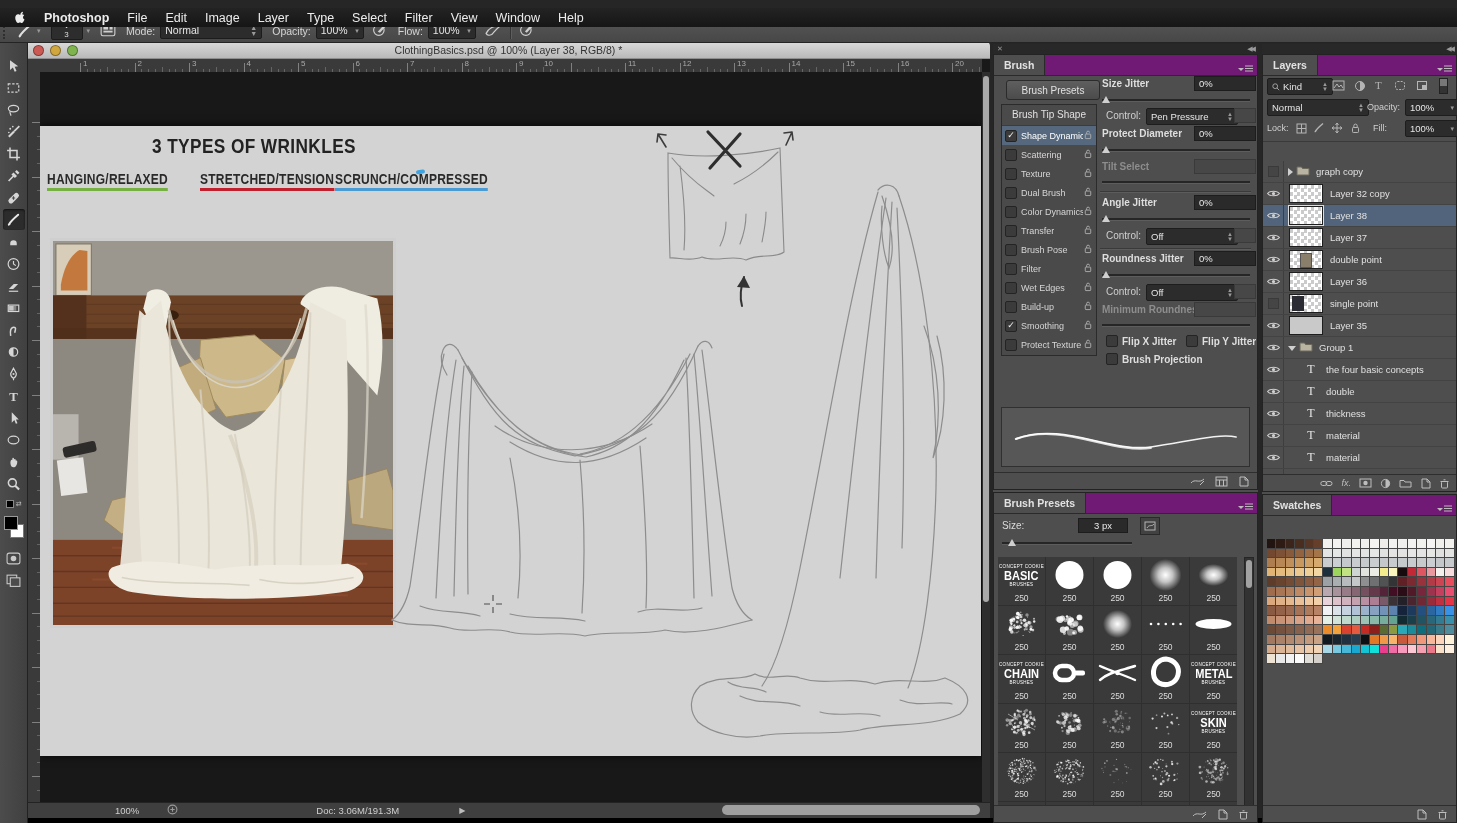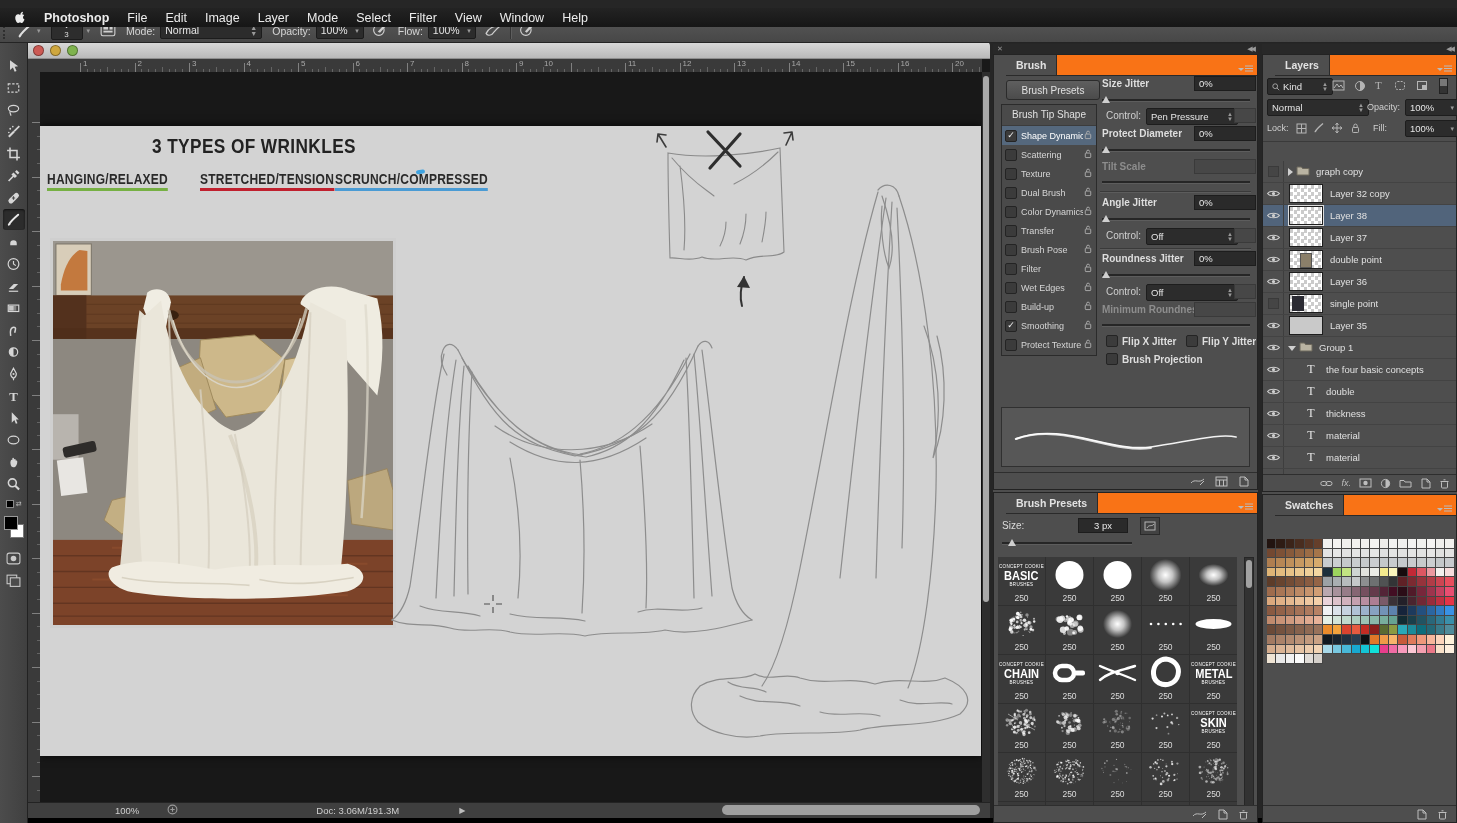--- a/index.html
+++ b/index.html
@@ -54,21 +54,21 @@
   .headline{position:absolute;left:112px;top:8px;font-size:21px;font-weight:bold;color:#222;
             transform:scaleX(.82);transform-origin:0 50%;white-space:nowrap;letter-spacing:.5px;}
   .sublabel{position:absolute;top:44px;font-size:15px;font-weight:bold;color:#2a2a2a;white-space:nowrap;
             transform:scaleX(.8);transform-origin:0 50%;padding-bottom:1px;border-bottom:3px solid #000;letter-spacing:.3px;}
   .photo{position:absolute;left:10px;top:112px;width:346px;height:390px;border:3px solid #cfcfcf;box-sizing:border-box;}
   .sketches{position:absolute;left:0;top:0;width:941px;height:630px;}
   
   .col{top:44px;bottom:0;background:#4e4e4e;z-index:25;}
   .ministrip{position:absolute;left:0;top:0;right:0;height:10px;background:#282828;color:#9a9a9a;font-size:7px;line-height:10px;}
   .panel{position:absolute;left:0;right:0;background:#4e4e4e;border:1px solid #232323;box-sizing:border-box;}
-  .tabbar{position:absolute;left:0;top:0;right:0;height:20px;background:#f97316;border-bottom:1px solid #2a2a2a;margin-left:12px;}
+  .tabbar{position:absolute;left:0;top:0;right:0;height:20px;background:#701a75;border-bottom:1px solid #2a2a2a;}
   .tab{position:absolute;left:0;top:0;height:20px;background:#4e4e4e;color:#e2e2e2;font-size:10.5px;font-weight:bold;
        display:flex;align-items:center;padding:0 10px;border-right:1px solid #2a2a2a;}
   .pmenu{position:absolute;right:3px;top:5px;}
   .pcontent{position:absolute;left:0;top:20px;right:0;bottom:0;}
   .btn{background:linear-gradient(#5f5f5f,#4b4b4b);border:1px solid #2b2b2b;border-radius:3px;color:#e0e0e0;
        font-size:10px;display:flex;align-items:center;justify-content:center;}
   .listbox{position:absolute;left:7px;top:29px;width:96px;height:252px;background:#4a4a4a;border:1px solid #2b2b2b;box-sizing:border-box;}
   .lb-head{height:20px;line-height:20px;text-align:center;font-size:10px;color:#e0e0e0;border-bottom:1px solid #3c3c3c;}
   .lb-row{height:19px;display:flex;align-items:center;font-size:9.5px;color:#d6d6d6;padding:0 3px;}
   .lb-row.sel{background:#55687d;color:#fff;}
@@ -121,21 +121,21 @@
 
 <div id="app">
 
   <div class="abs menubar">
     <span class="apple">
       <svg width="11" height="13" viewBox="0 0 10 12">
           <path d="M6.4,1.6c0.7,-0.8 1.8,-1 1.8,-1s0.1,1.1 -0.6,1.9c-0.7,0.8 -1.7,0.9 -1.7,0.9s-0.2,-1 0.5,-1.8z M8.9,9.2c-0.4,0.9 -0.9,1.8 -1.7,1.8c-0.7,0 -1,-0.5 -1.8,-0.5c-0.9,0 -1.2,0.5 -1.9,0.5c-0.8,0 -1.3,-0.8 -1.7,-1.7C0.9,7.4 0.8,5 1.8,3.9c0.5,-0.6 1.2,-0.9 1.9,-0.9c0.8,0 1.2,0.5 1.9,0.5c0.6,0 1,-0.5 1.9,-0.5c0.6,0 1.3,0.3 1.8,0.9c-1.6,1 -1.3,3.2 0.3,3.9c-0.2,0.5 -0.3,0.8 -0.7,1.4z" fill="#ececec"></path>
         </svg>
     </span>
     <span class="mi app">Photoshop</span>
-    <span id="menu-items"><span class="mi">File</span><span class="mi">Edit</span><span class="mi">Image</span><span class="mi">Layer</span><span class="mi">Mode</span><span class="mi">Select</span><span class="mi">Filter</span><span class="mi">View</span><span class="mi">Window</span><span class="mi">Help</span></span>
+    <span id="menu-items"><span class="mi">File</span><span class="mi">Edit</span><span class="mi">Image</span><span class="mi">Layer</span><span class="mi">Type</span><span class="mi">Select</span><span class="mi">Filter</span><span class="mi">View</span><span class="mi">Window</span><span class="mi">Help</span></span>
   </div>
 
   <div class="abs optionsbar">
     <div style="width:6px;height:16px;margin-left:3px;border-left:2px dotted #2f2f2f;"></div>
     <span style="margin-left:6px;display:flex;align-items:center;">
       <svg width="16" height="16" viewBox="0 0 12 12">
           <path d="M2,10 C3,8 6.5,4.5 10,1.5" stroke="#e0e0e0" stroke-width="1.6" fill="none" stroke-linecap="round"></path>
           <path d="M1.6,10.6 l1.8,-1 l-0.9,-1 z" fill="#e0e0e0"></path>
         </svg>
       <span class="caret">▾</span>
@@ -333,20 +333,21 @@
           <rect x="4" y="3.5" width="9" height="8" fill="#4c4c4c" stroke="#c9c9c9"></rect>
         </svg>
     </div>
   </div>
 
   <div class="abs docwin">
     <div class="titlebar">
       <span class="tl" style="background:#cc5a54;"></span>
       <span class="tl" style="background:#cfa73e;"></span>
       <span class="tl" style="background:#7fb34e;"></span>
+      <span class="titletext">ClothingBasics.psd @ 100% (Layer 38, RGB/8) *</span>
     </div>
     <div class="docbody">
       <div class="rulerC"></div>
       <div class="rulerH" id="rulerH">
           <div class="tickH" style="left: 40px; height: 9px;"></div>
           <span class="ruler-num" style="left: 43px;">1</span>
           <div class="tickH" style="left: 46.8125px; height: 3px; opacity: 0.6;"></div>
           <div class="tickH" style="left: 53.625px; height: 3px; opacity: 0.6;"></div>
           <div class="tickH" style="left: 60.4375px; height: 3px; opacity: 0.6;"></div>
           <div class="tickH" style="left: 67.25px; height: 5px; opacity: 0.6;"></div>
@@ -786,21 +787,21 @@
         </div>
         <div class="valbox dis" style="left:240px;top:33px;width:16px;"></div>
 
         <div class="ctl-label" style="left:108px;top:53px;">Protect Diameter</div>
         <div class="valbox" style="left:200px;top:51px;">0%</div>
         <div class="slider" style="top:71px;">
             <div class="track"></div>
             <div class="sthumb" style="left:0;"></div>
           </div>
 
-        <div class="ctl-label dim" style="left:108px;top:86px;">Tilt Scale</div>
+        <div class="ctl-label dim" style="left:108px;top:86px;">Tilt Select</div>
         <div class="valbox dis" style="left:200px;top:84px;"></div>
         <div class="slider dim" style="top:103px;">
             <div class="track"></div>
           </div>
 
         <div class="hrline" style="top:116px;"></div>
 
         <div class="ctl-label" style="left:108px;top:122px;">Angle Jitter</div>
         <div class="valbox" style="left:200px;top:120px;">0%</div>
         <div class="slider" style="top:140px;">

